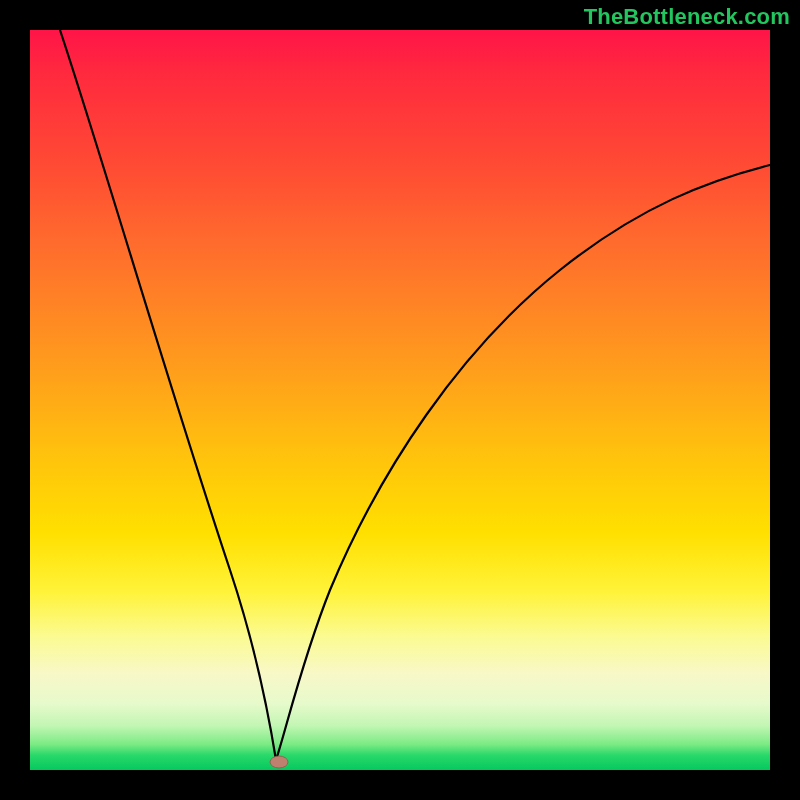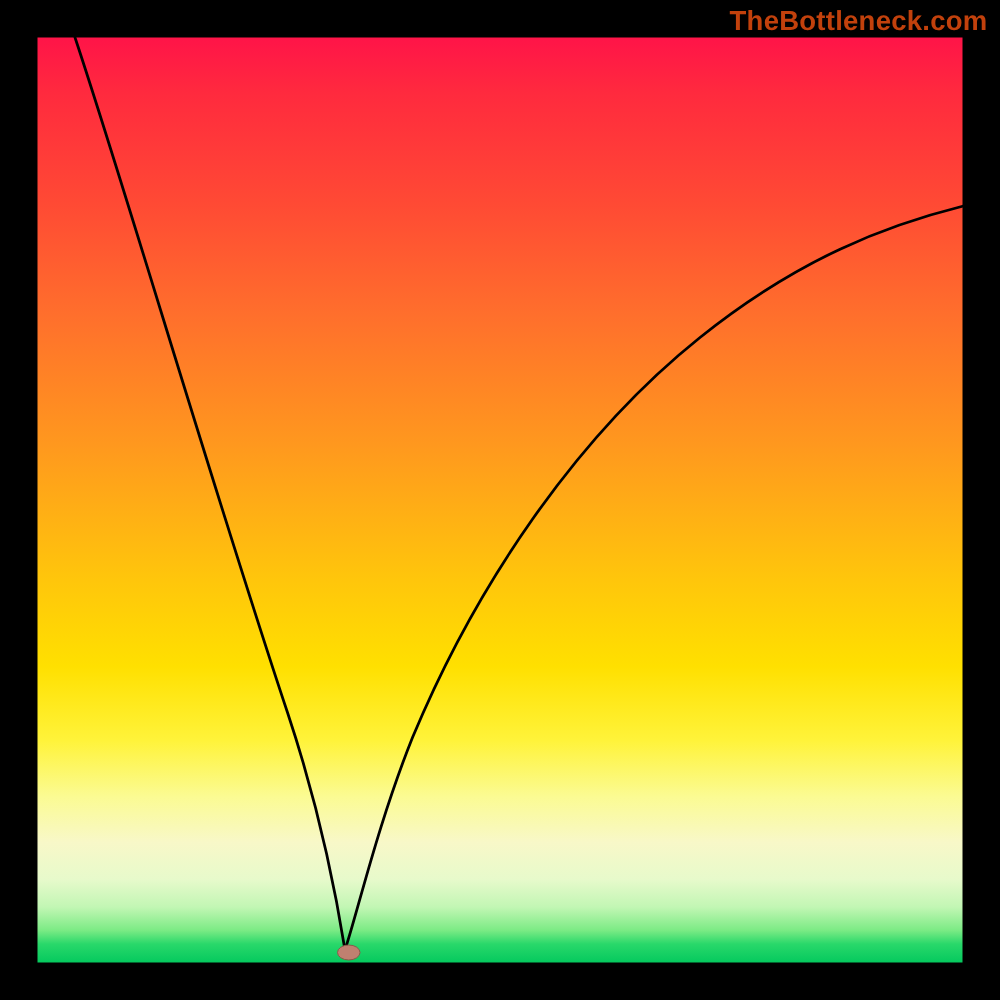--- a/index.html
+++ b/index.html
@@ -14,21 +14,21 @@
   .frame {
     position: relative;
     width: 800px;
     height: 800px;
     background: #000;
   }
   .watermark {
     position: absolute;
     top: 4px;
     right: 10px;
-    color: #c2410c;
+    color: #22c55e;
     font-size: 22px;
     font-weight: 600;
     letter-spacing: 0.2px;
     user-select: none;
     margin-left: 16px;
   }
   .plot-outer {
     position: absolute;
     left: 30px;
     top: 30px;

